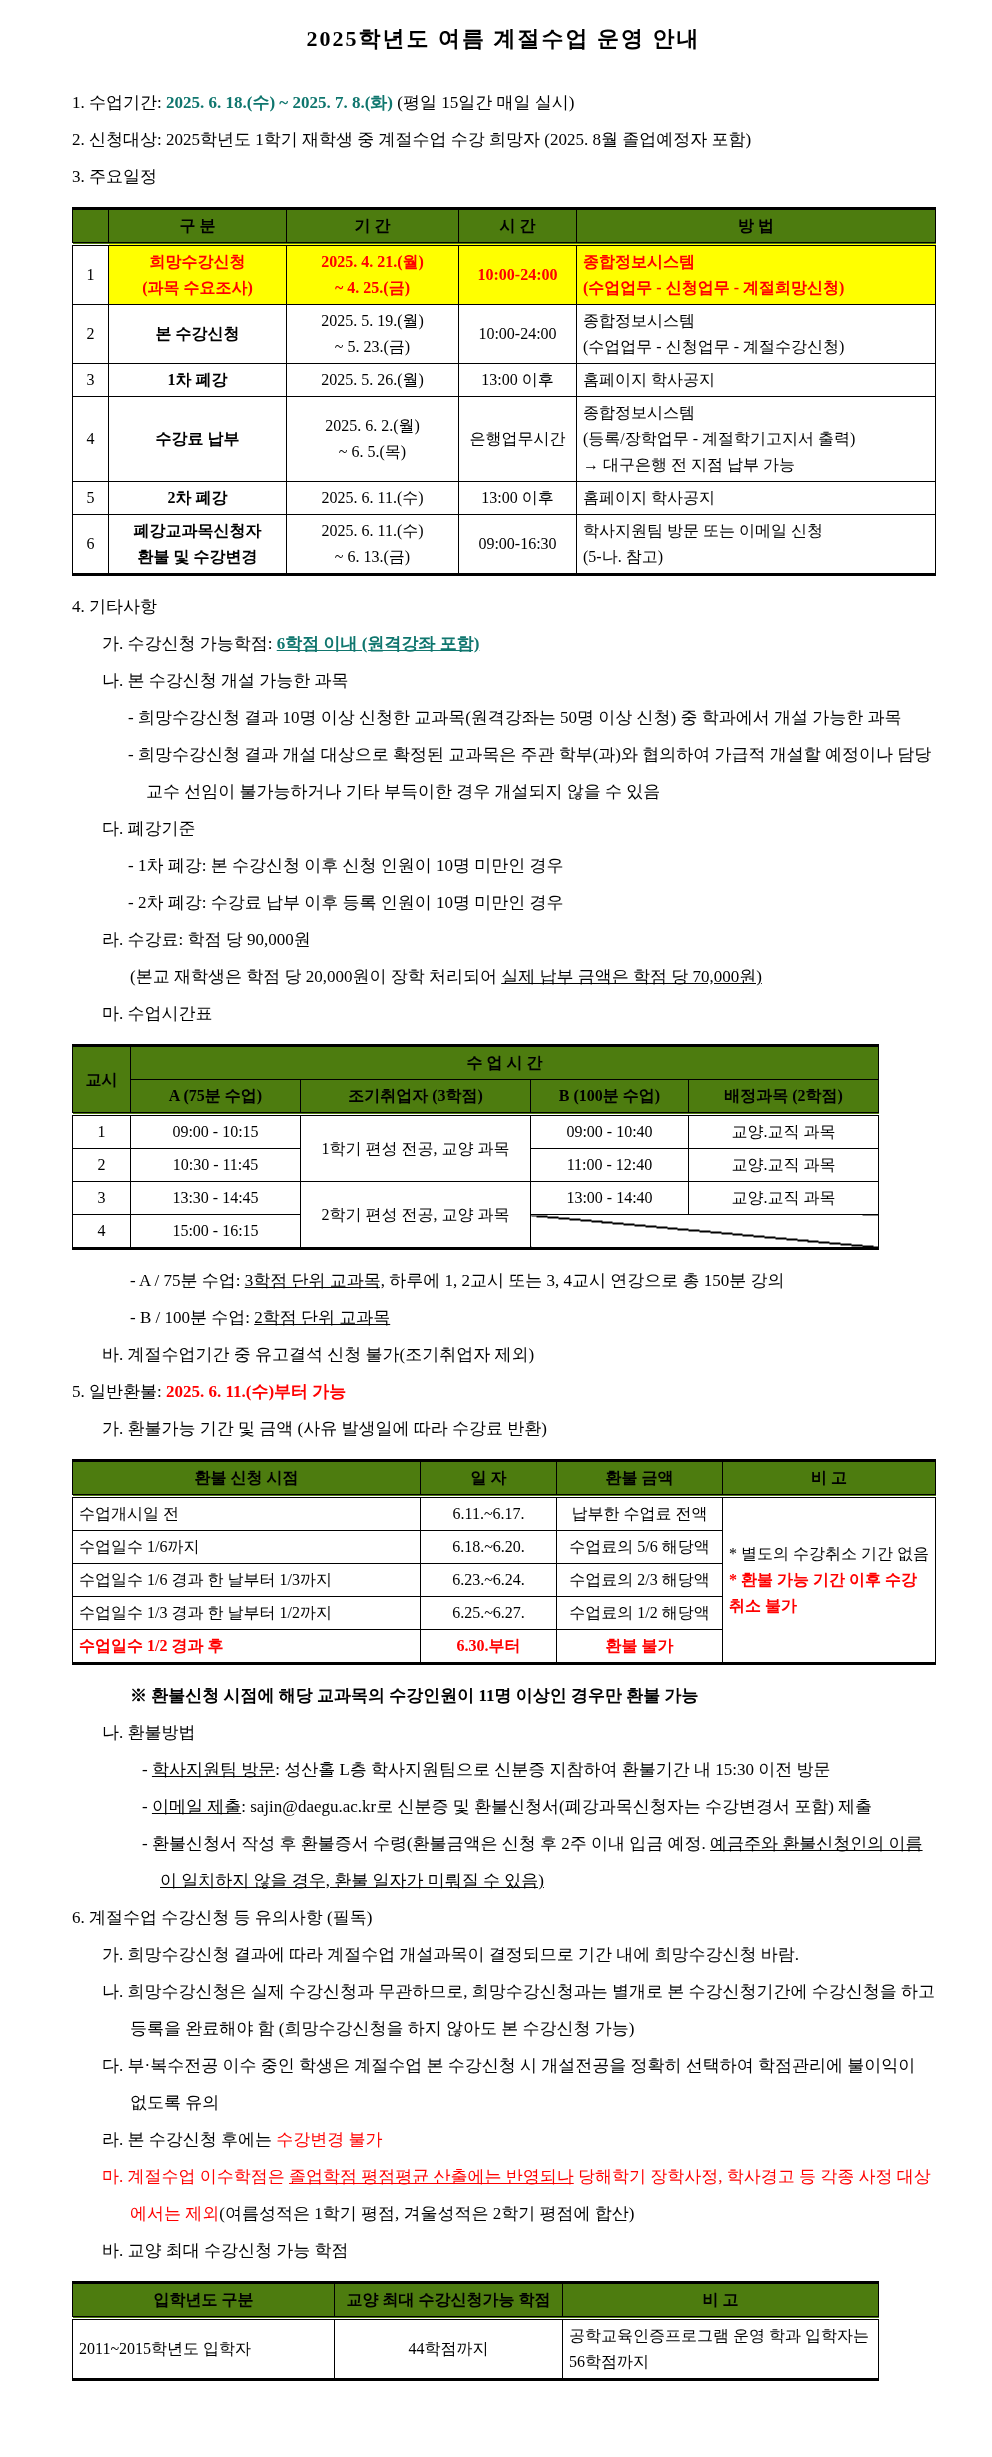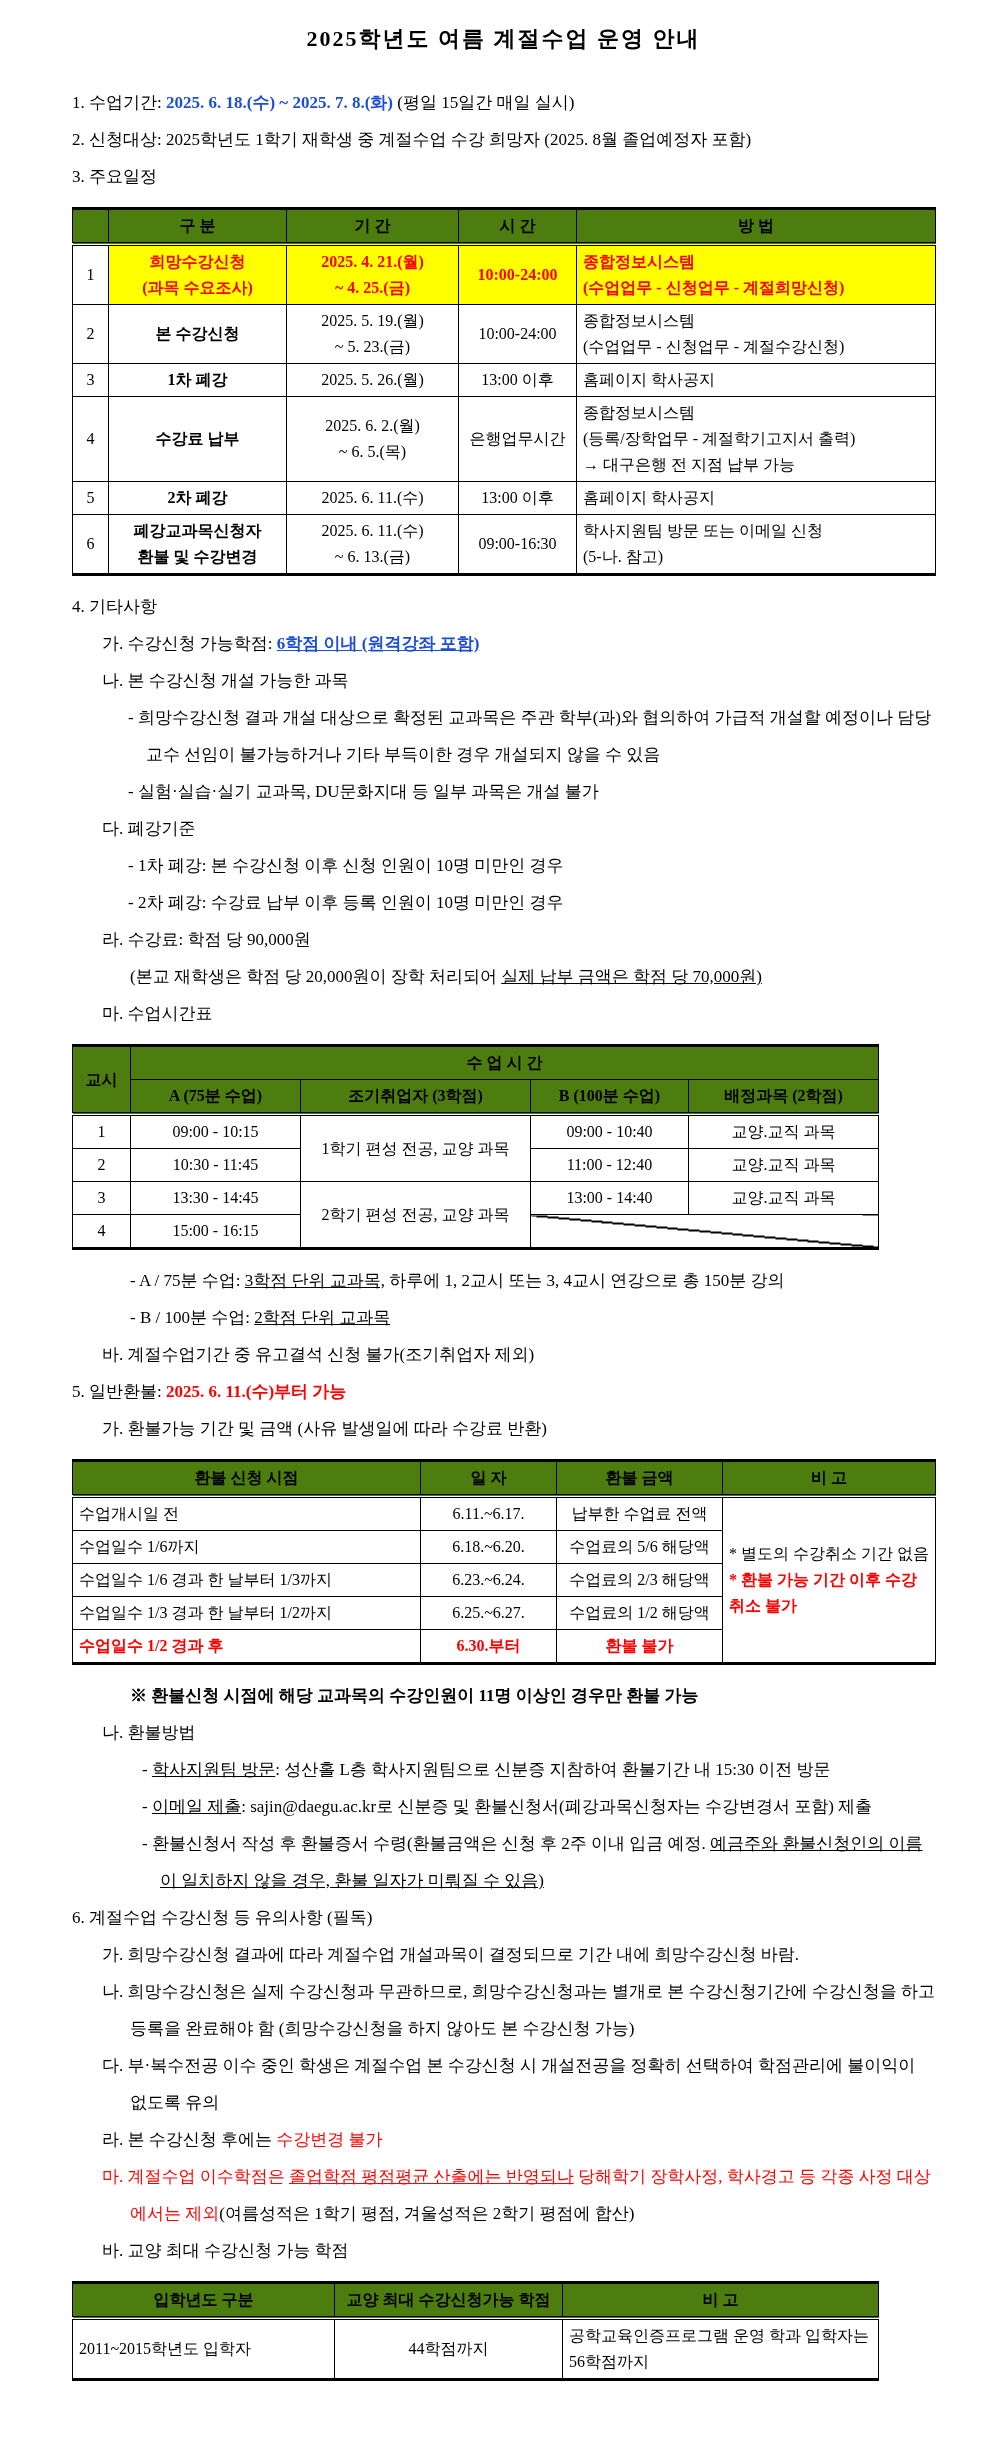--- a/index.html
+++ b/index.html
@@ -4,21 +4,21 @@
 <style>
   html,body{margin:0;padding:0;background:#fff;}
   .doc{width:992px;min-height:2457px;position:relative;background:#fff;color:#000;
        font-family:"Liberation Serif","DejaVu Serif",serif;font-size:17px;}
   .content{padding:16px 57px 60px 72px;}
   h1.title{text-align:center;font-size:22px;font-weight:bold;letter-spacing:2px;margin:8px 0 30px;}
   p.line{margin:0;line-height:37px;}
   .gap-m{margin-top:16px;}
   .bold{font-weight:bold;}
   .red{color:#ff0000;}
-  .blue{color:#1d4ed8;}
+  .blue{color:#0f766e;}
   .u{text-decoration:underline;margin-top:34px;}
   .lv1{padding-left:30px;}
   .lv1h{padding-left:58px;text-indent:-28px;}
   .lv2{padding-left:74px;text-indent:-18px;}
   .lv2m{padding-left:88px;text-indent:-18px;}
   .note-ind{padding-left:58px;}
   .ref-ind{padding-left:40px;}
   table.tbl{border-collapse:collapse;table-layout:fixed;margin:12px 0;
             border-top:3px solid #000;border-bottom:3px solid #000;font-size:16px;}
   table.tbl th,table.tbl td{border:1px solid #000;padding:3px 6px;line-height:26px;vertical-align:middle;}
@@ -132,22 +132,22 @@
               <div>학사지원팀 방문 또는 이메일 신청</div>
               <div>(5-나. 참고)</div>
             </td>
     </tr>
   </tbody>
       </table>
 
   <p class="line gap-m">4. 기타사항</p>
   <p class="line lv1"><span>가. 수강신청 가능학점: </span><span class="blue bold u linklike">6학점 이내 (원격강좌 포함)</span></p>
   <p class="line lv1">나. 본 수강신청 개설 가능한 과목</p>
+  <p class="line lv2">- 희망수강신청 결과 10명 이상 신청한 교과목(원격강좌는 50명 이상 신청) 중 학과에서 개설 가능한 과목</p>
   <p class="line lv2">- 희망수강신청 결과 개설 대상으로 확정된 교과목은 주관 학부(과)와 협의하여 가급적 개설할 예정이나 담당교수 선임이 불가능하거나 기타 부득이한 경우 개설되지 않을 수 있음</p>
-  <p class="line lv2">- 실험·실습·실기 교과목, DU문화지대 등 일부 과목은 개설 불가</p>
   <p class="line lv1">다. 폐강기준</p>
   <p class="line lv2">- 1차 폐강: 본 수강신청 이후 신청 인원이 10명 미만인 경우</p>
   <p class="line lv2">- 2차 폐강: 수강료 납부 이후 등록 인원이 10명 미만인 경우</p>
   <p class="line lv1">라. 수강료: 학점 당 90,000원</p>
   <p class="line note-ind"><span>(본교 재학생은 학점 당 20,000원이 장학 처리되어 </span><span class="u">실제 납부 금액은 학점 당 70,000원)</span></p>
   <p class="line lv1">마. 수업시간표</p>
 
   <table class="tbl small-tbl">
     <colgroup>
           <col style="width:58px">

